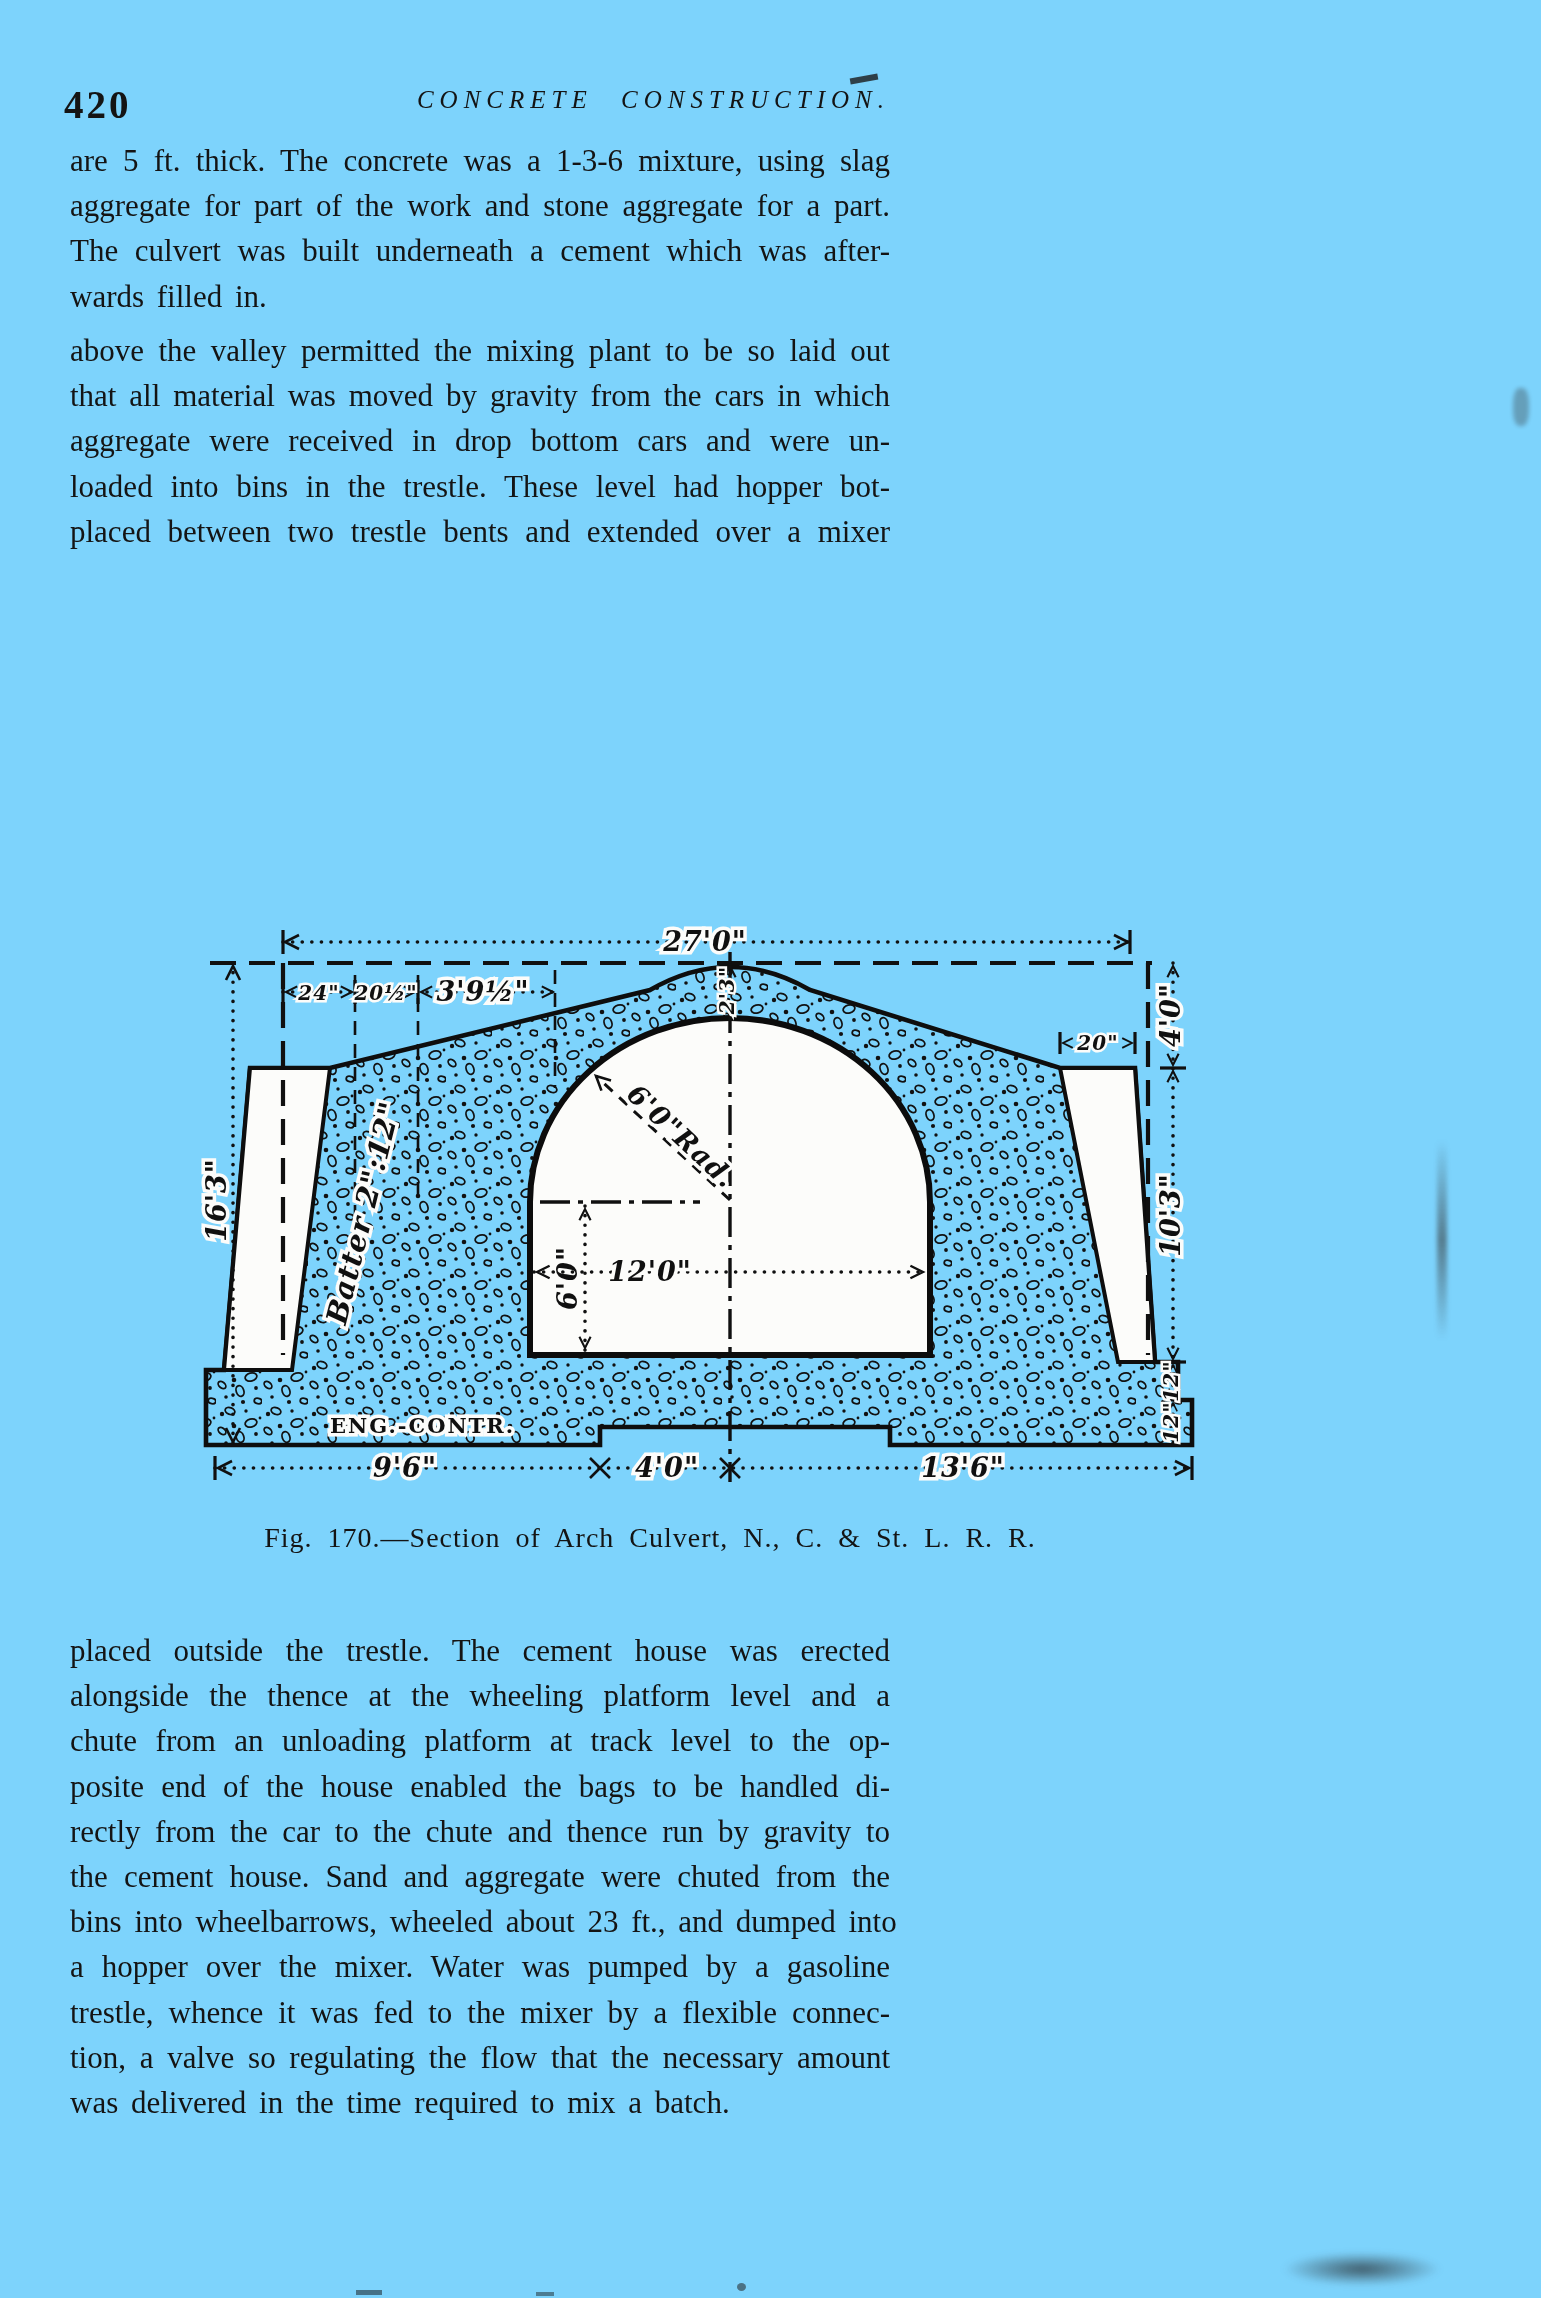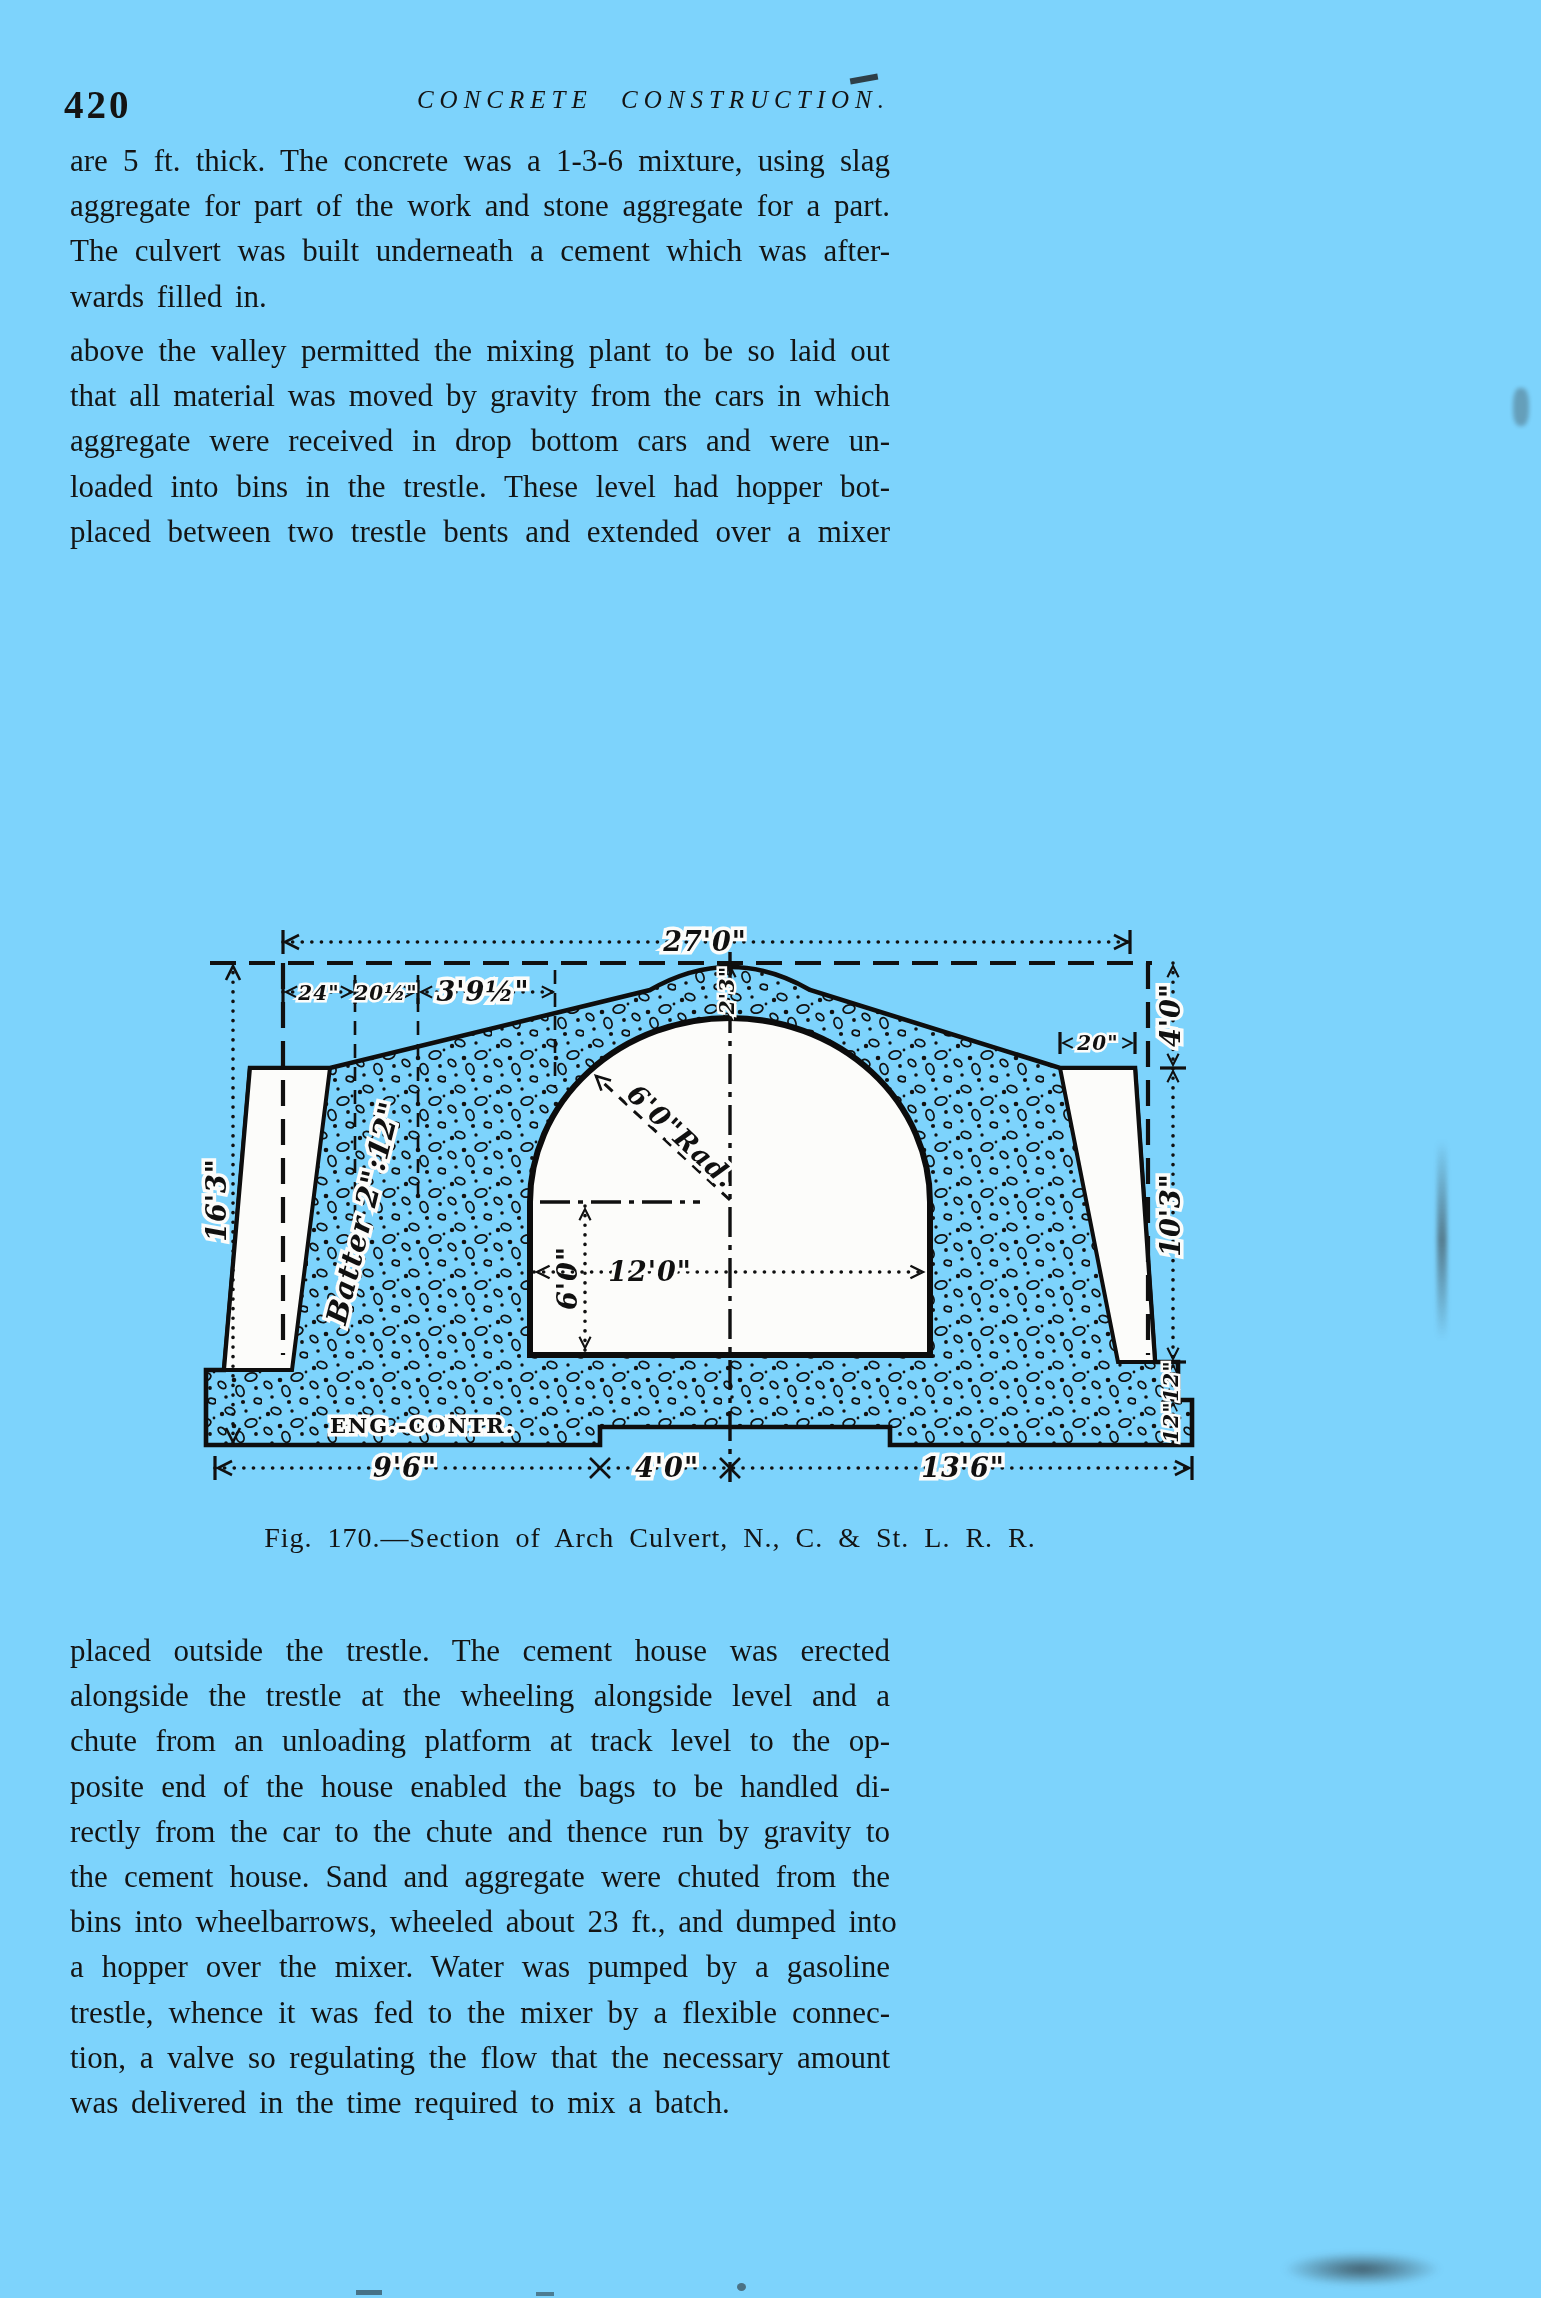--- a/index.html
+++ b/index.html
@@ -211,21 +211,21 @@
         <text x="497" y="577" text-anchor="middle">4'0"</text>
         <text x="793" y="577" text-anchor="middle">13'6"</text>
       </g>
     </svg>
   </div>
 
   <div class="caption">Fig. 170.—Section of Arch Culvert, N., C. &amp; St. L. R. R.</div>
 
   <div class="para" id="p3">
       <div class="jline">placed outside the trestle. The cement house was erected</div>
-      <div class="jline">alongside the trestle at the wheeling alongside level and a</div>
+      <div class="jline">alongside the thence at the wheeling platform level and a</div>
       <div class="jline">chute from an unloading platform at track level to the op-</div>
       <div class="jline">posite end of the house enabled the bags to be handled di-</div>
       <div class="jline">rectly from the car to the chute and thence run by gravity to</div>
       <div class="jline">the cement house. Sand and aggregate were chuted from the</div>
       <div class="jline">bins into wheelbarrows, wheeled about 23 ft., and dumped into</div>
       <div class="jline">a hopper over the mixer. Water was pumped by a gasoline</div>
       <div class="jline">trestle, whence it was fed to the mixer by a flexible connec-</div>
       <div class="jline">tion, a valve so regulating the flow that the necessary amount</div>
       <div class="jline end">was delivered in the time required to mix a batch.</div>
     </div>

